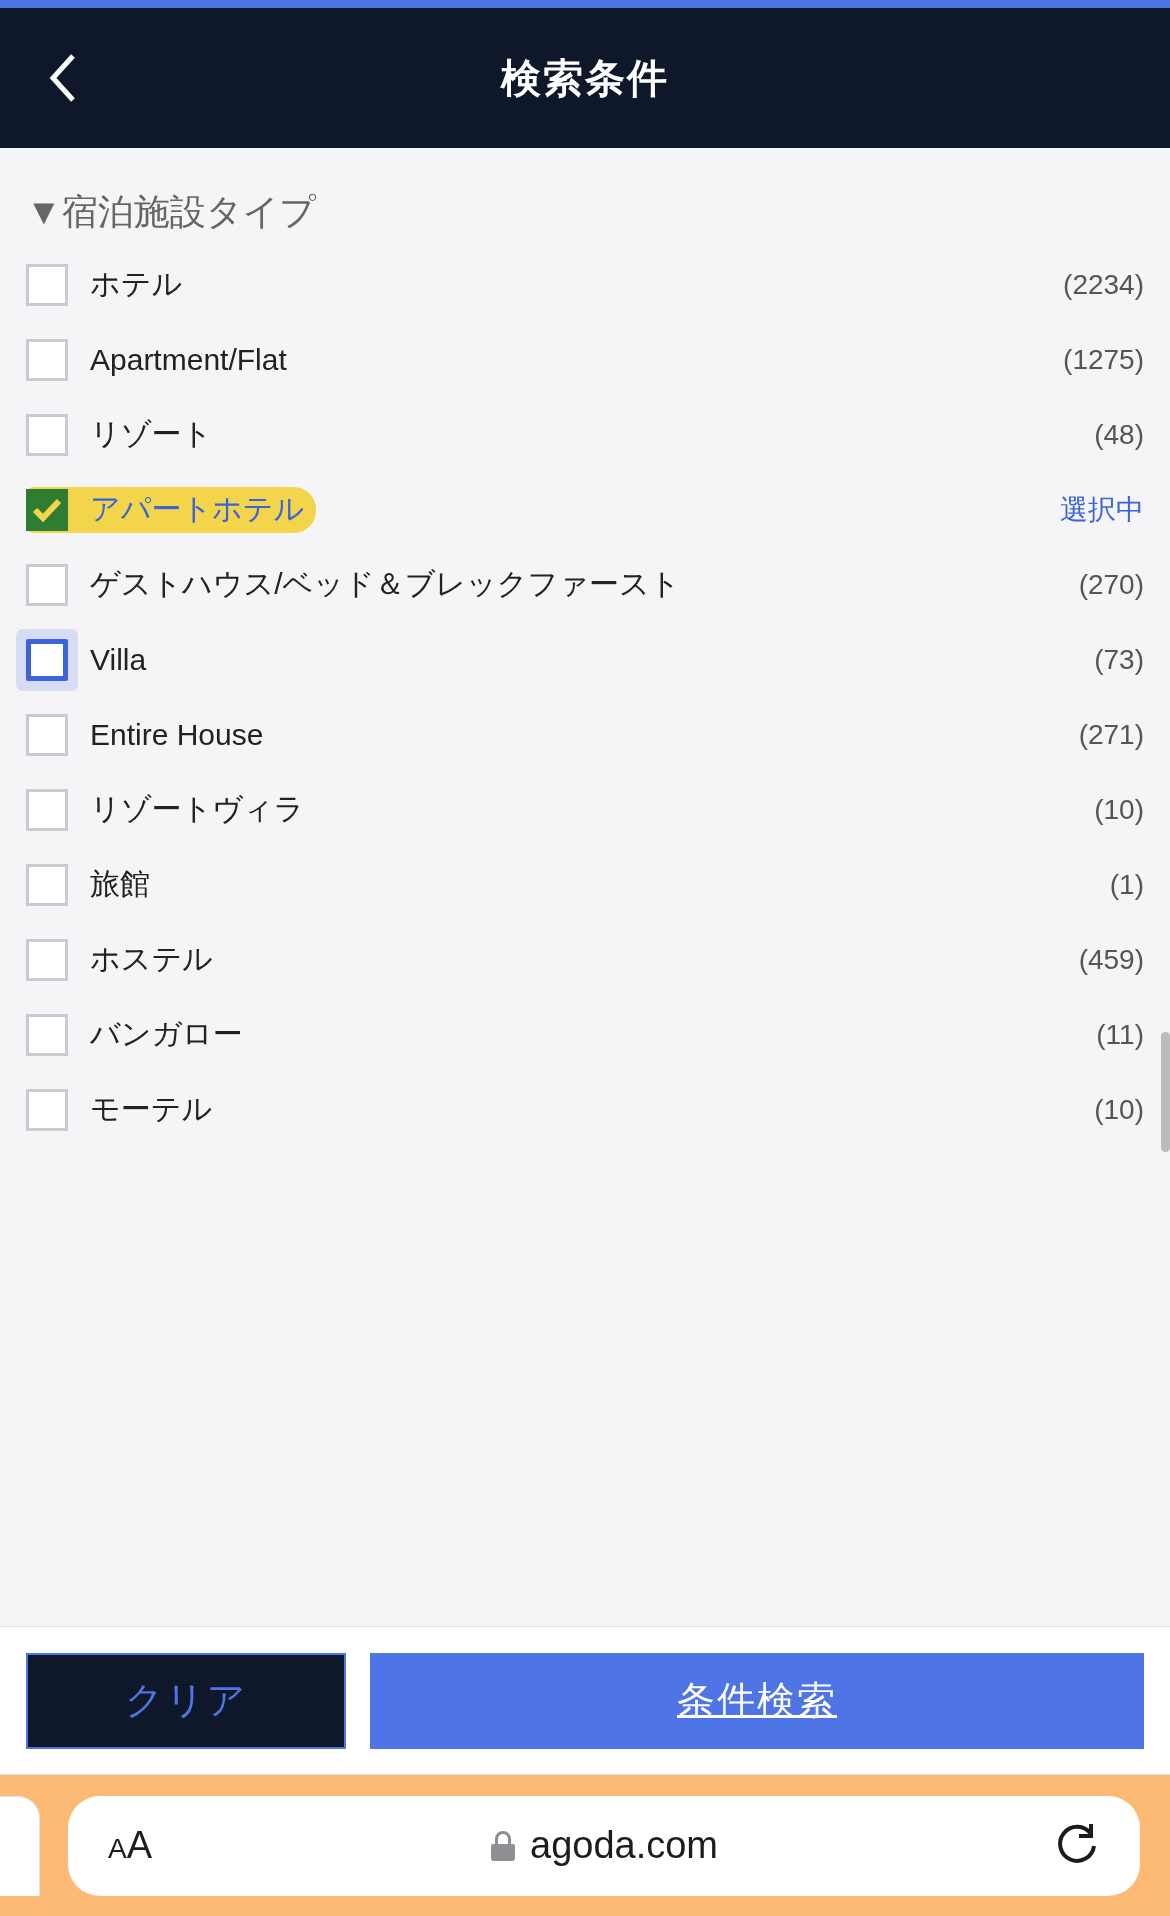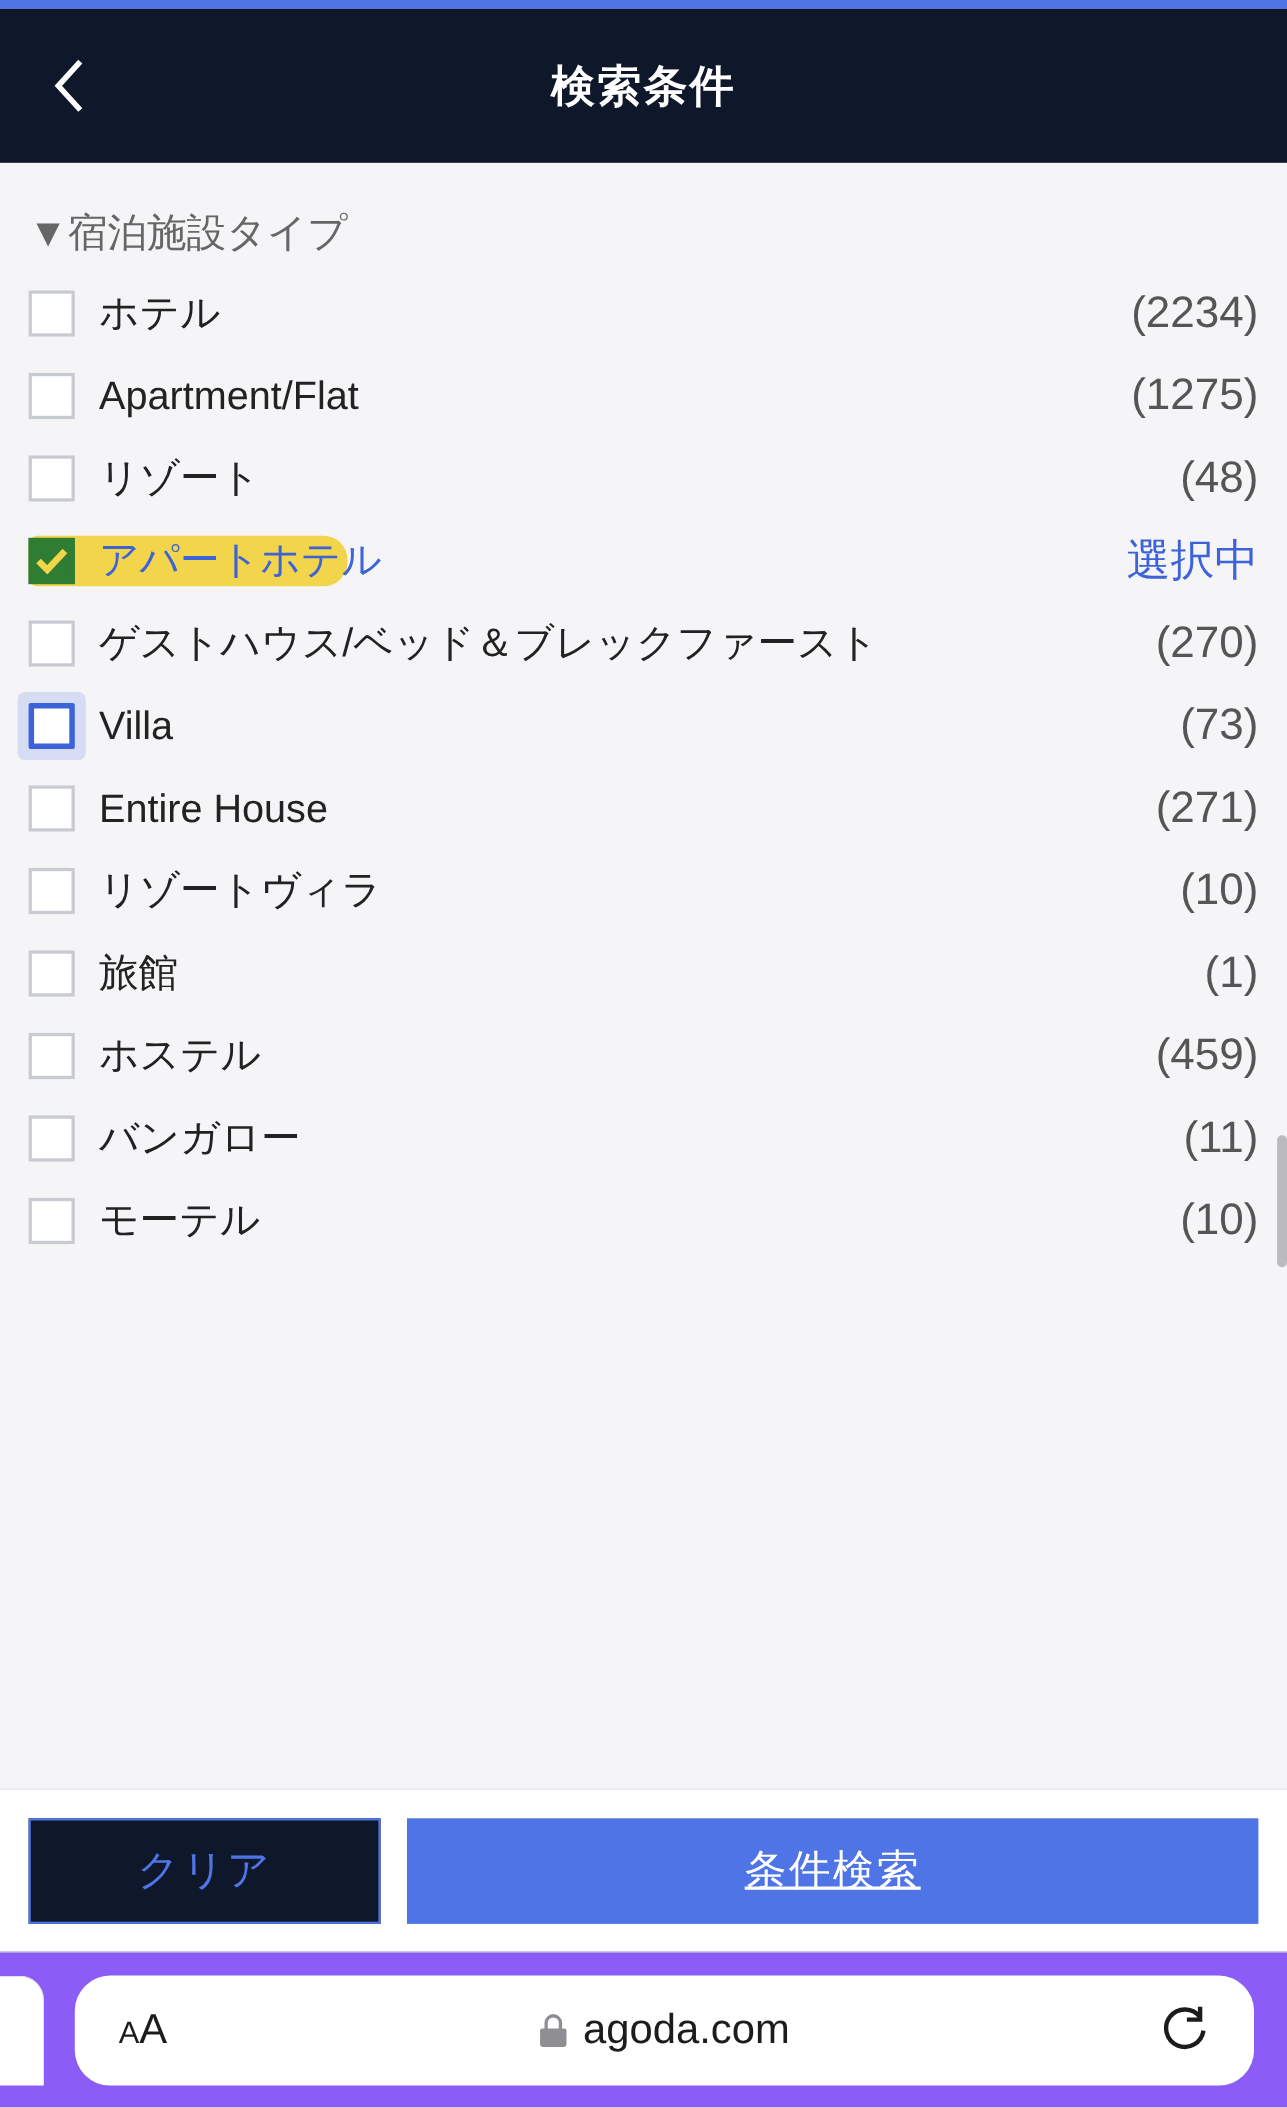--- a/index.html
+++ b/index.html
@@ -91,28 +91,28 @@
     stroke: #f2d54a;
     stroke-width: 6;
     fill: none;
   }
   .checkbox.focused {
     border: 5px solid #3d63d8;
     box-shadow: 0 0 0 10px rgba(80,110,230,0.18);
     border-radius: 2px;
   }
   .row-label {
-    font-size: 36px;
+    font-size: 30px;
     color: #222;
     margin-left: 22px;
     position: relative;
     z-index: 2;
   }
   .row-count {
-    font-size: 40px;
+    font-size: 28px;
     color: #555;
     margin-left: auto;
   }
   .row.selected .row-label {
     color: #3d63d8;
   }
   .row.selected .row-count {
     color: #3d63d8;
   }
   .row .highlight {
@@ -177,21 +177,21 @@
     text-decoration: underline;
   }
 
   
   .browser {
     position: absolute;
     left: 0;
     right: 0;
     bottom: 0;
     height: 142px;
-    background: #8b5cf6;
+    background: #fdba74;
     border-top: 1px solid #dcdce0;
     display: flex;
     align-items: center;
     padding: 0 30px;
     gap: 28px;
   }
   .tabcorner {
     width: 40px;
     height: 100px;
     background: #fff;

